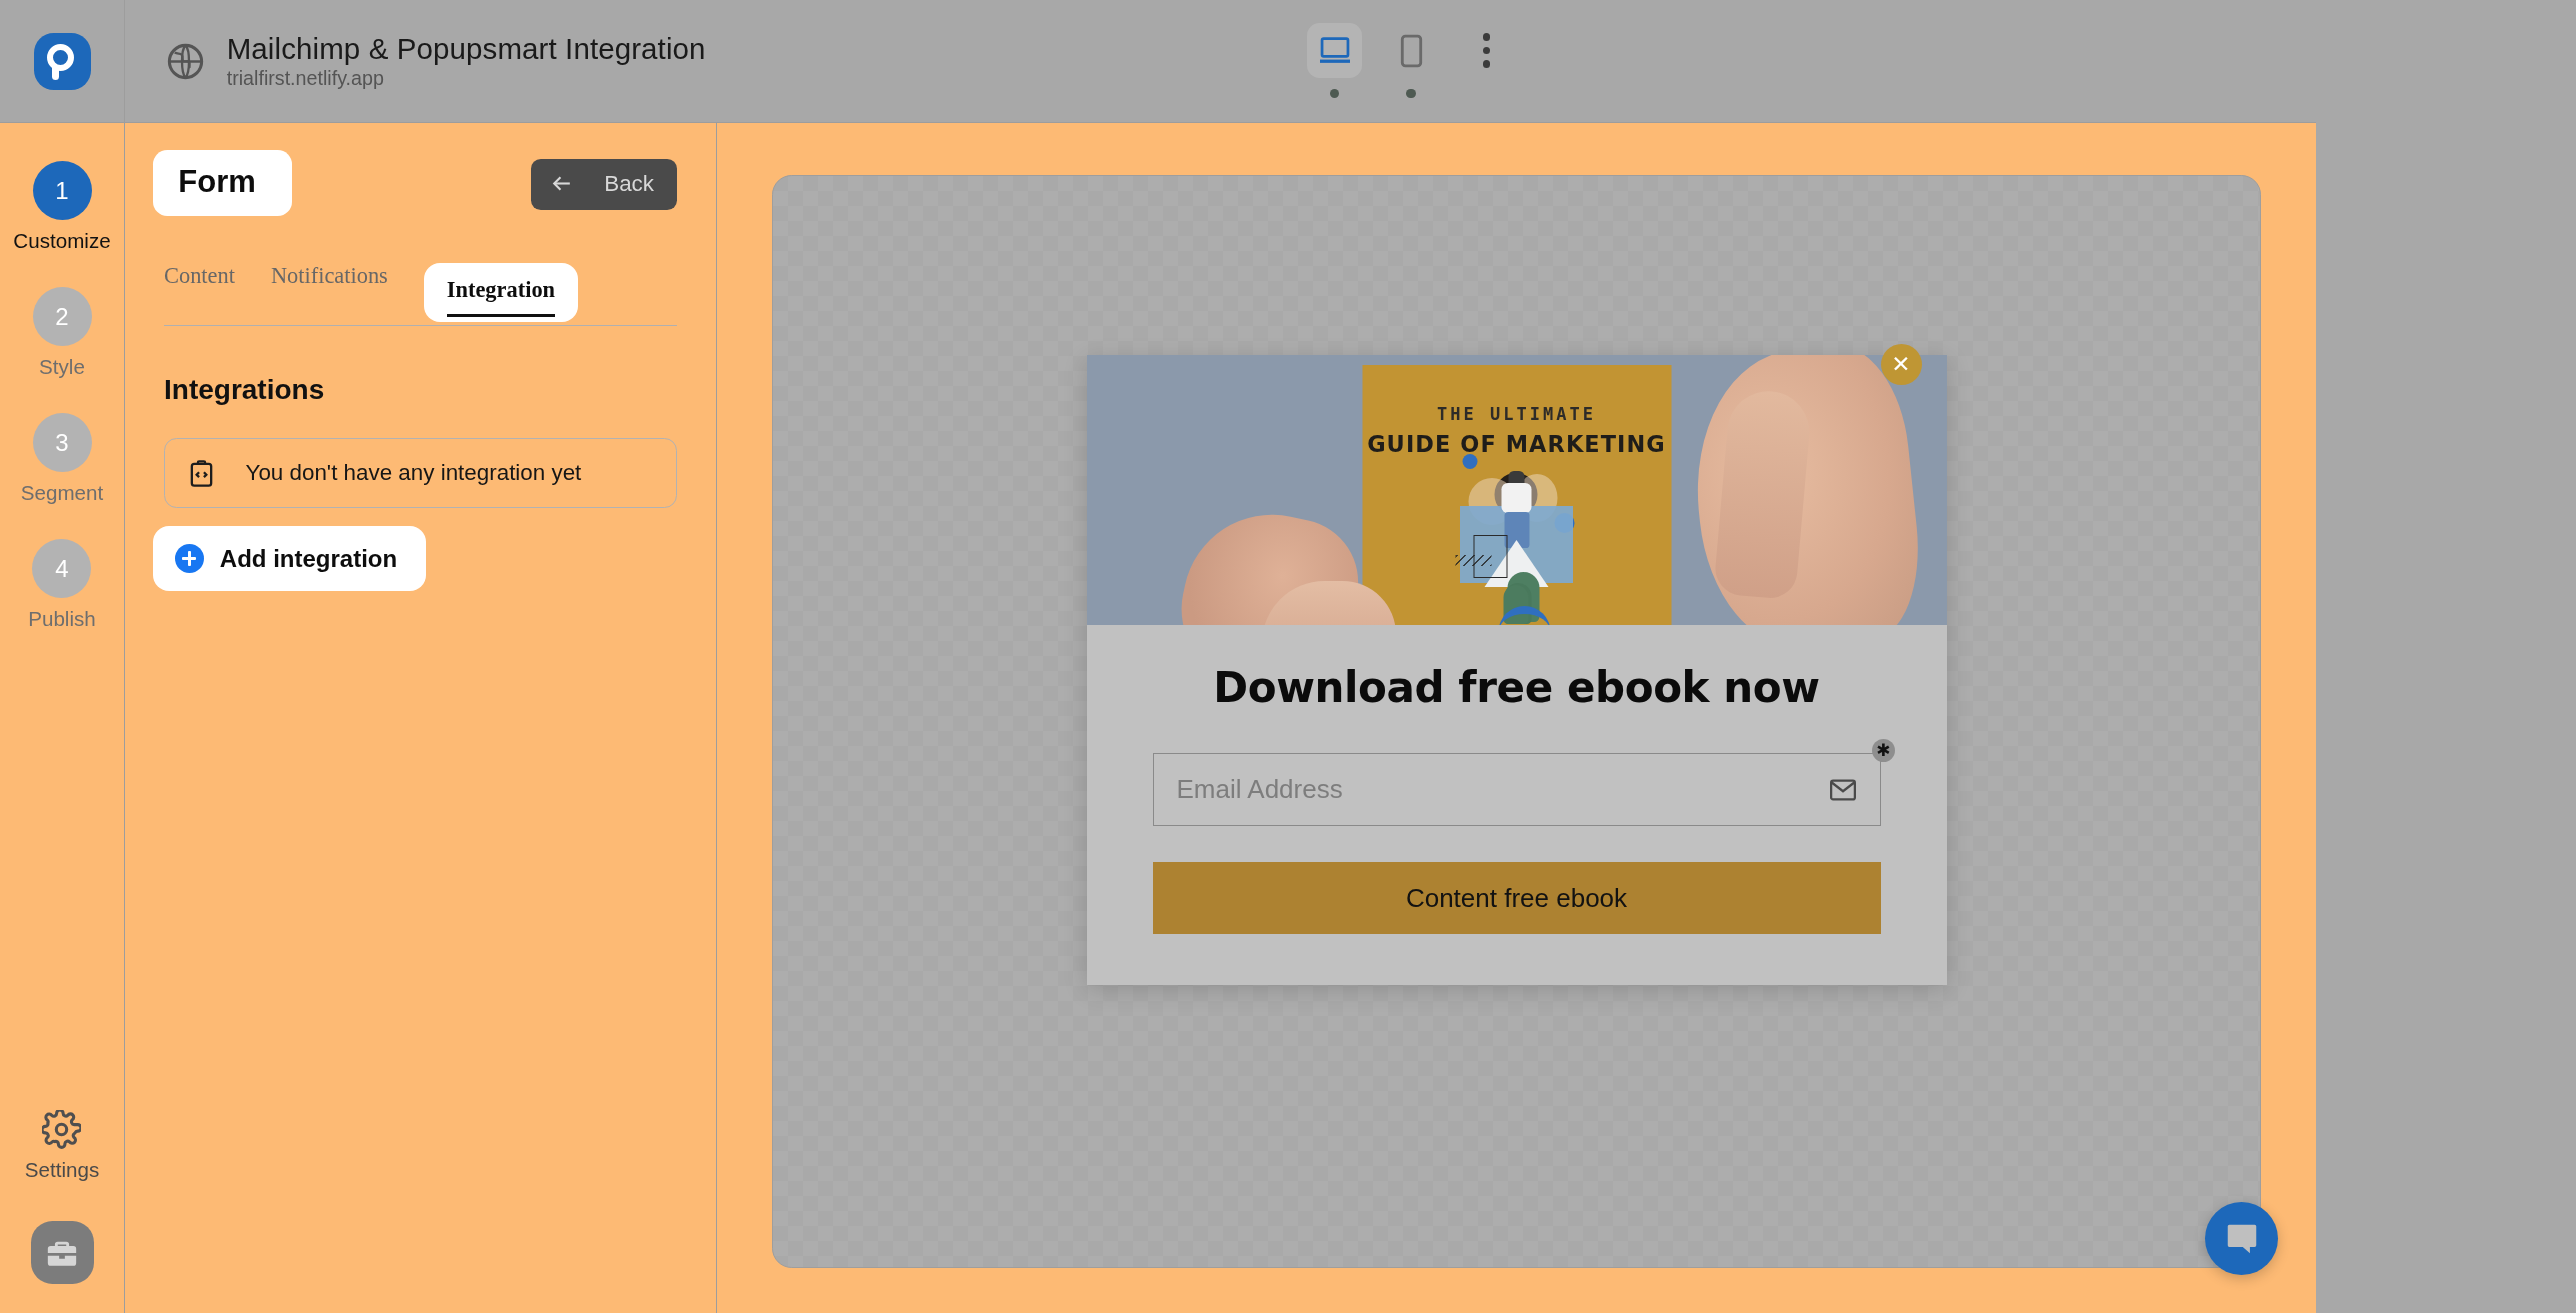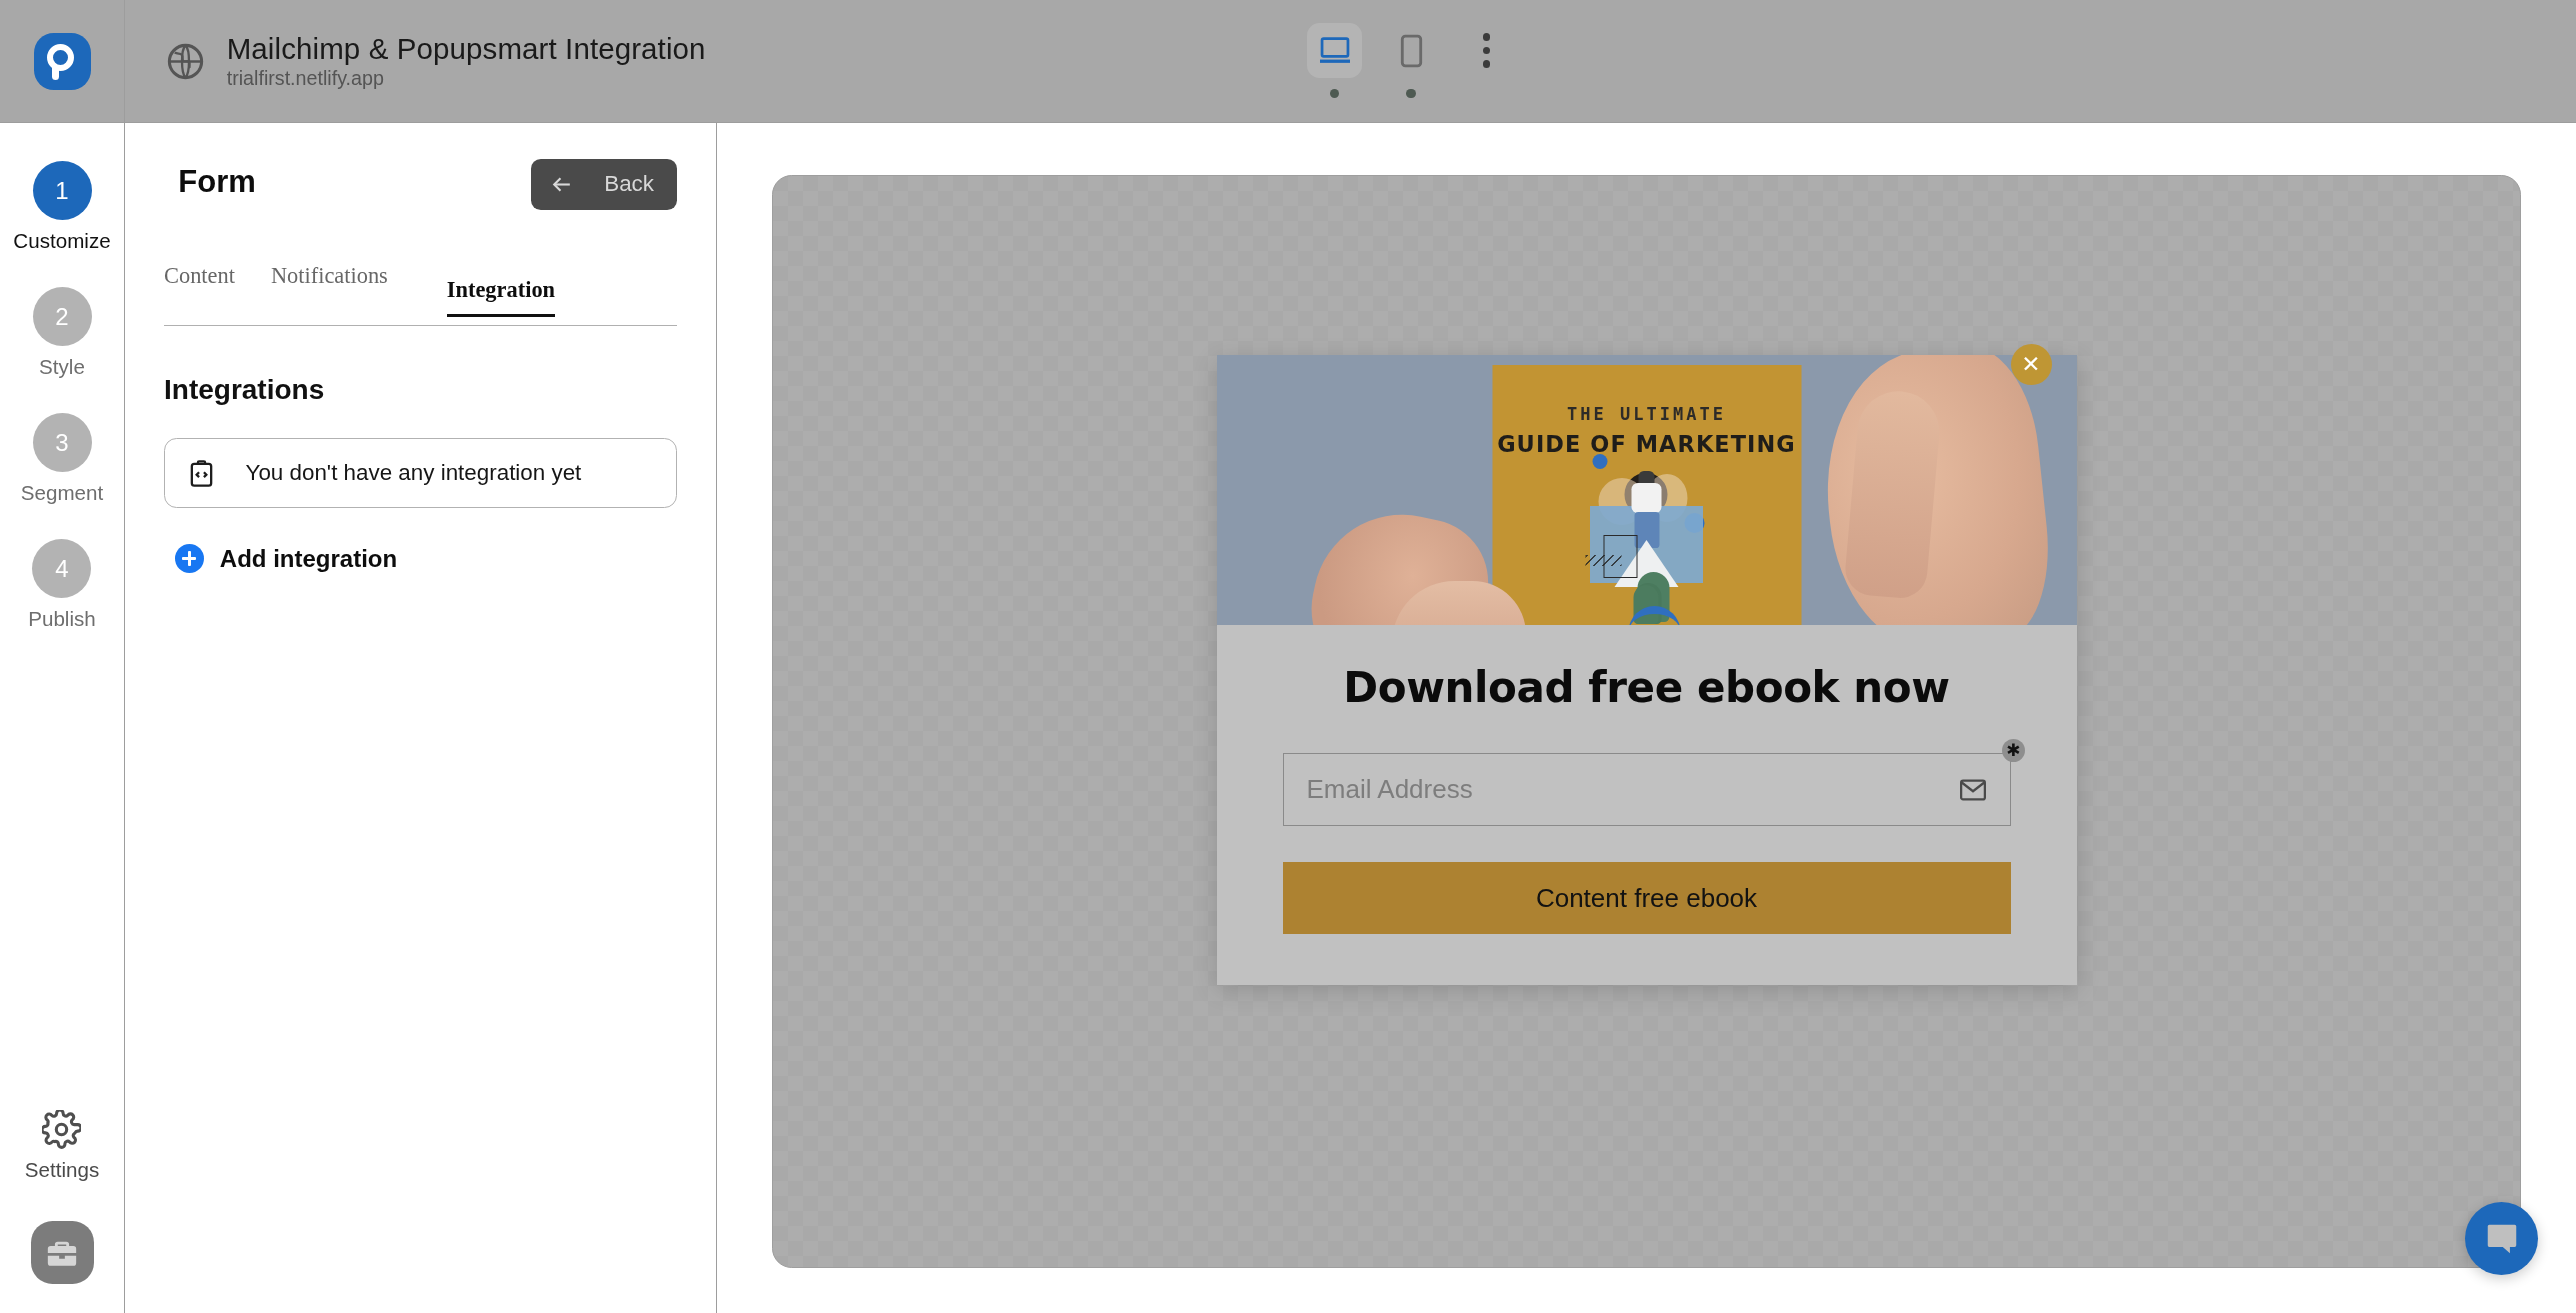--- a/index.html
+++ b/index.html
@@ -4,23 +4,23 @@
 <style>
   * { box-sizing: border-box; margin: 0; padding: 0; }
   html, body {
     width: 2576px; height: 1313px;
     font-family: "Liberation Sans", sans-serif;
     background: #a8a8a8;
     overflow: hidden;
   }
   .app {
     position: relative;
-    width: 2576px; height: 1313px;
+    width: 2316px; height: 1313px;
     display: flex; flex-direction: column;
-    background: #ffffff;
+    background: #fdba74;
   }
 
   
   .topbar {
     height: 123px; min-height: 123px;
     display: flex; align-items: stretch;
     border-bottom: 1.8px solid #9d9d9d;
     background: #a8a8a8;
   }
   .logo-cell {
@@ -125,21 +125,21 @@
   .form-chip {
     background: #ffffff; border-radius: 14.3px;
     padding: 14.3px 36px 16px 25px;
     display: inline-flex; align-items: center;
     margin-left: -10.7px; margin-top: -7.2px;
   }
   .form-chip .form-title { font-size: 31px; font-weight: 700; color: #0d0d0d; }
   .back-btn {
     background: #4a4a4a; color: #d8d8d8; border: none;
     border-radius: 9.8px; padding: 12.5px 23px 12.5px 18px;
-    display: inline-flex; align-items: flex-end; gap: 30px;
+    display: inline-flex; align-items: flex-start; gap: 30px;
     font-size: 22.4px; cursor: pointer; margin-top: 1.8px;
     font-family: "Liberation Sans", sans-serif;
   }
   .back-arrow { width: 25px; height: 25px; }
 
   .tabs {
     display: flex; align-items: flex-start; gap: 0;
     margin-top: 47px; position: relative;
     border-bottom: 1.8px solid #b0b0b0;
     height: 63px;

